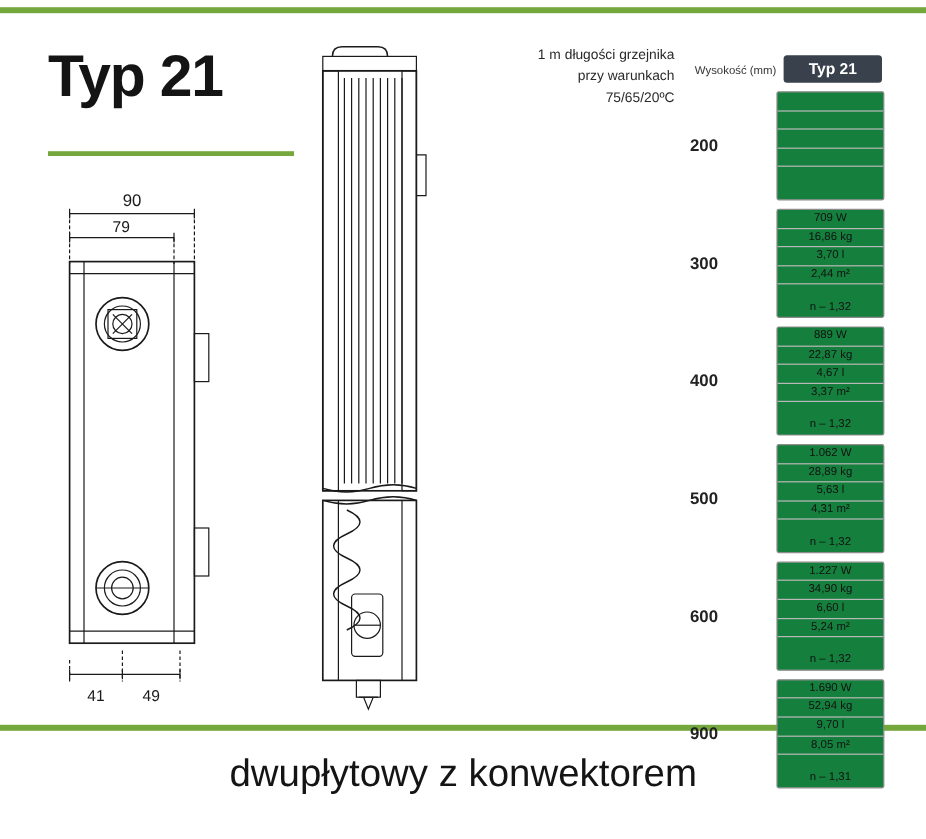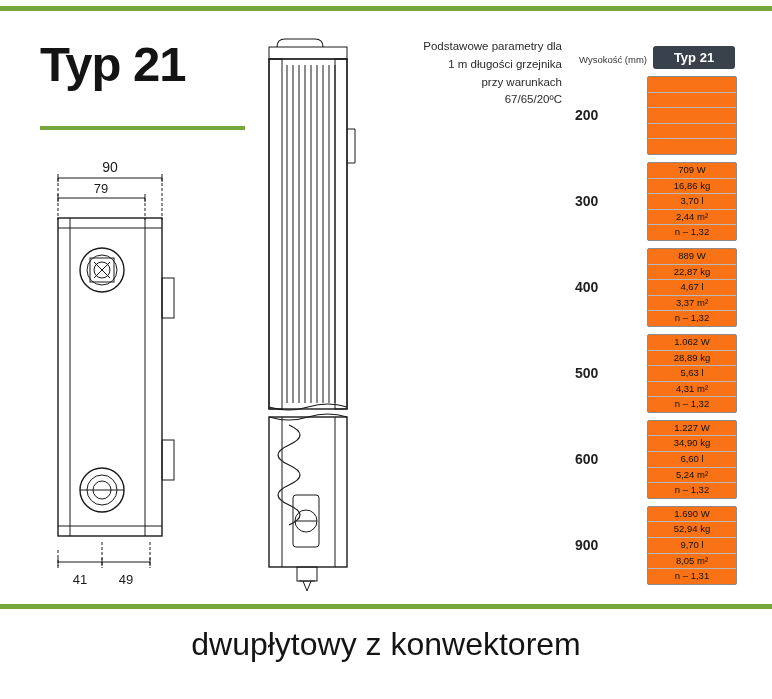--- a/index.html
+++ b/index.html
@@ -65,47 +65,46 @@
     border-radius:3px;
   }
   .rowset{position:absolute;left:575px;top:76px;width:165px;}
   .grp{
     display:flex;align-items:center;margin-bottom:7px;
   }
   .grp .hgt{
     width:72px;font-size:14px;font-weight:bold;color:#222;
   }
   .cells{
-    width:88px;border:1px solid #8c8c8c;border-radius:2px;background:#f97316;
+    width:88px;border:1px solid #8c8c8c;border-radius:2px;background:#15803d;
   }
   .cells .c{
     height:14.6px;line-height:14.6px;border-bottom:1px solid #b9b9b9;
     text-align:center;font-size:9.5px;color:#111;
   }
-  .cells .c:last-child{border-bottom:none;}
+  .cells .c:last-child{border-bottom:none;margin-top:12px;}
   .cells .c.empty{color:transparent;}
 </style>
 </head>
 <body>
 
 <div class="page">
 
   <div class="rule-top"></div>
   <div class="rule-bottom"></div>
 
   <div class="title-block">
     <div class="title-text">Typ 21</div>
   </div>
   <div class="title-underline"></div>
 
   <div class="note">
-    <div>Podstawowe parametry dla</div>
     <div>1 m długości grzejnika</div>
     <div>przy warunkach</div>
-    <div>67/65/20ºC</div>
+    <div>75/65/20ºC</div>
   </div>
 
   <div class="elev">
     <svg width="200" height="440" viewBox="0 0 200 440" xmlns="http://www.w3.org/2000/svg">
       <g stroke="#1a1a1a" fill="none" stroke-width="1">
 
         <line x1="28" y1="28" x2="132" y2="28"></line>
         <line x1="28" y1="24" x2="28" y2="32"></line>
         <line x1="132" y1="24" x2="132" y2="32"></line>
 

